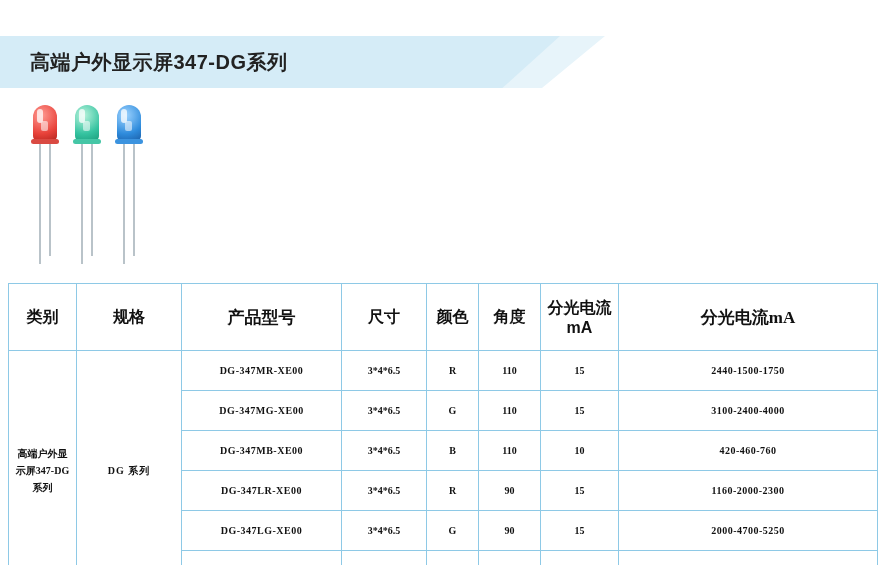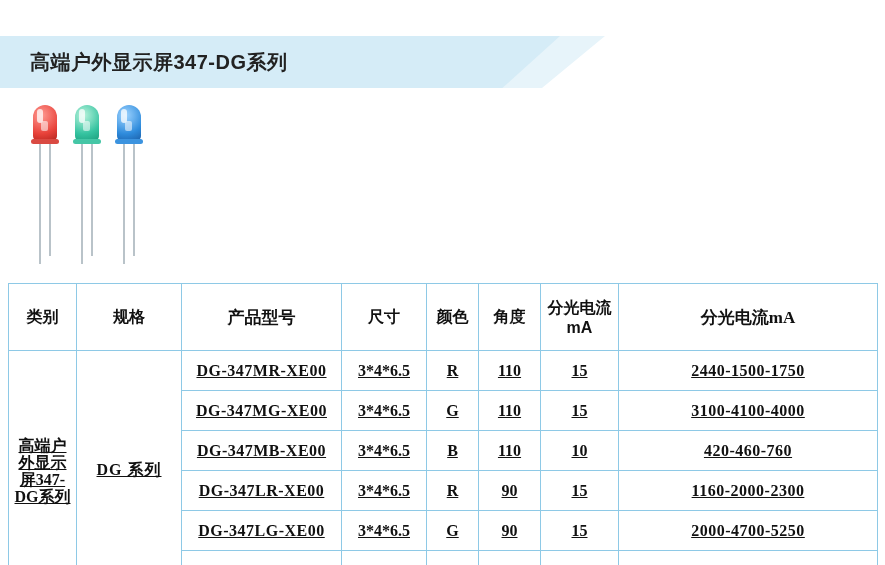--- a/index.html
+++ b/index.html
@@ -160,22 +160,21 @@
     font-size: 16px;
     font-family: "Liberation Sans", sans-serif;
   }
   .spec-table thead td.model-head,
   .spec-table thead td.bright-head {
     font-family: "Liberation Serif", serif;
     font-size: 17px;
   }
   .spec-table tbody td {
     height: 37px;
-    font-size: 16px;
-    text-decoration: underline;
+    font-size: 10px;
   }
   .cell-category {
     font-size: 13px;
     line-height: 17px;
     font-family: "Liberation Sans", sans-serif;
     padding: 0 4px;
   }
   .cell-spec {
     font-size: 16px;
     letter-spacing: 1px;
@@ -267,21 +266,21 @@
       <td>110</td>
       <td>15</td>
       <td class="cell-bright">2440-1500-1750</td>
     </tr>
     <tr>
       <td class="cell-model">DG-347MG-XE00</td>
       <td class="cell-size">3*4*6.5</td>
       <td>G</td>
       <td>110</td>
       <td>15</td>
-      <td class="cell-bright">3100-4100-4000</td>
+      <td class="cell-bright">3100-2400-4000</td>
     </tr>
     <tr>
       <td class="cell-model">DG-347MB-XE00</td>
       <td class="cell-size">3*4*6.5</td>
       <td>B</td>
       <td>110</td>
       <td>10</td>
       <td class="cell-bright">420-460-760</td>
     </tr>
     <tr>

